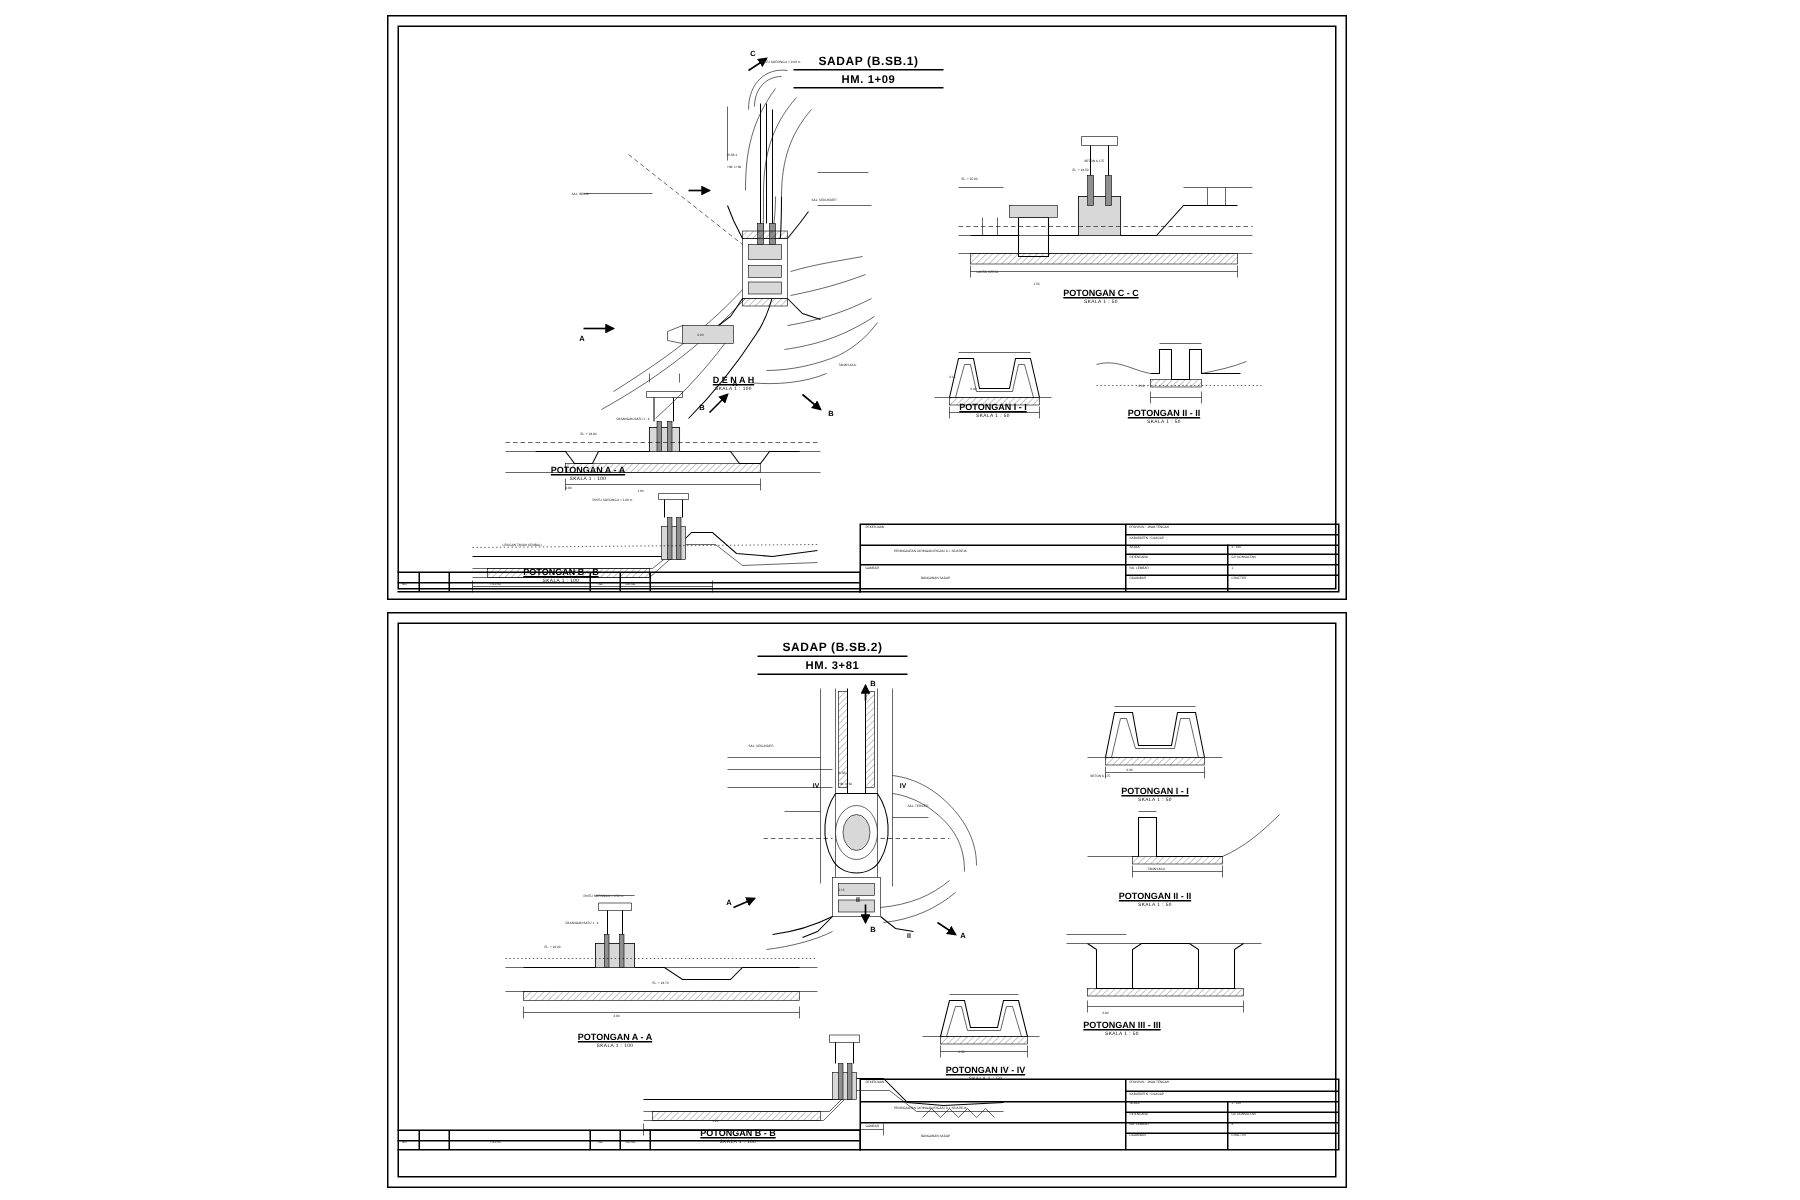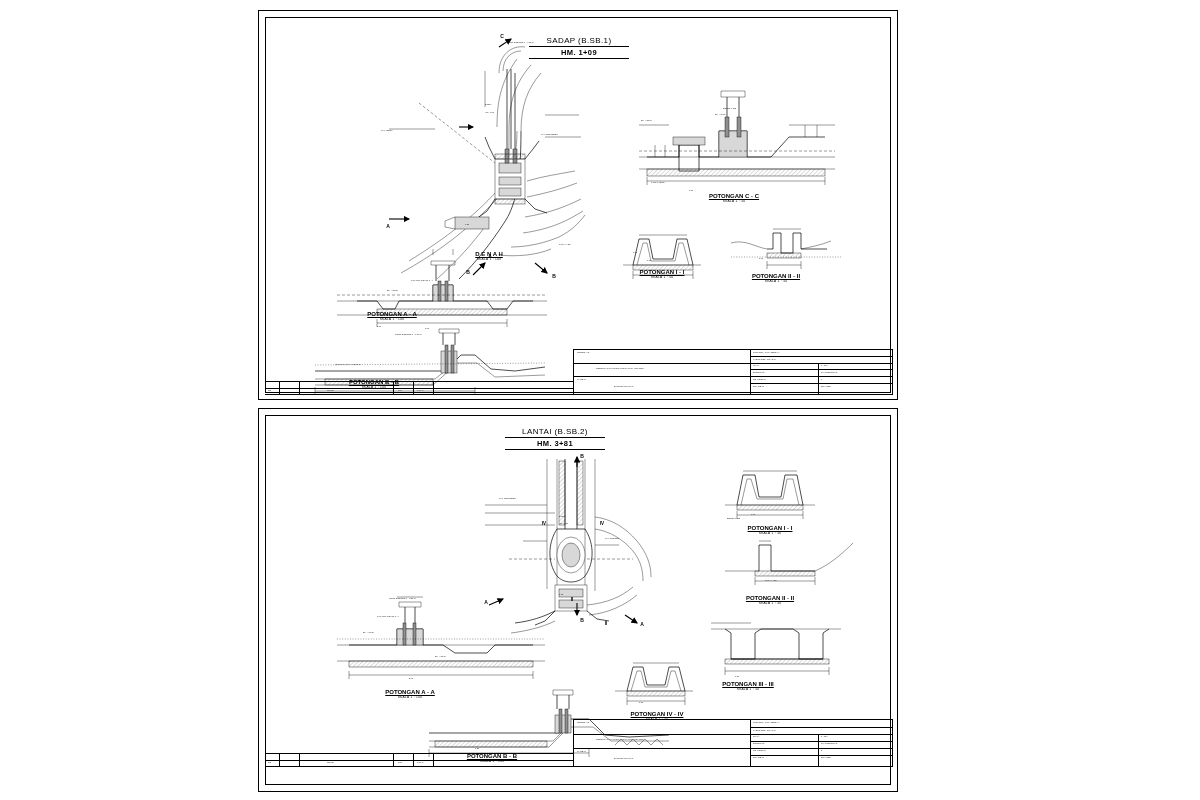--- a/index.html
+++ b/index.html
@@ -2,21 +2,21 @@
 <html><head>
 <meta charset="utf-8">
 <style>
   html,body{margin:0;padding:0;background:#ffffff;}
   body{width:1200px;height:800px;position:relative;font-family:"Liberation Sans",sans-serif;color:#000;overflow:hidden;}
   .sheet{position:absolute;border:1px solid #000;background:#fff;}
   .sheet-inner{position:absolute;border:1px solid #000;}
   .title-block{position:absolute;border:1px solid #000;}
   .tb-line{position:absolute;background:#000;}
   .ttl{position:absolute;text-align:center;letter-spacing:.4px;}
-  .ttl .t1{font-size:8px;font-weight:normal;}
+  .ttl .t1{font-size:8px;font-weight:bold;}
   .ttl .t2{font-size:7.5px;font-weight:bold;}
   .ttl .rule{height:1px;background:#000;margin:1px auto 1px auto;}
   .cap{position:absolute;text-align:center;font-size:6px;font-weight:bold;white-space:nowrap;}
   .cap u{text-decoration:underline;}
   .cap .sub{display:block;font-size:3.2px;font-weight:normal;text-decoration:none;letter-spacing:.3px;}
   .nano{position:absolute;font-size:2.1px;color:#222;white-space:nowrap;line-height:1.2;}
   svg{position:absolute;top:0;left:0;overflow:visible;}
   .dw{stroke:#000;fill:none;}
   .thin{stroke-width:.4;}
   .med{stroke-width:.7;}
@@ -301,21 +301,21 @@
     <div class="nano" style="left:62px;top:7px;">REVISI</div>
     <div class="nano" style="left:133px;top:7px;">TGL</div>
     <div class="nano" style="left:152px;top:7px;">PARAF</div>
   </div>
 </div>
 
 <div class="sheet" style="left:258px;top:408px;width:638px;height:382px;">
   <div class="sheet-inner" style="left:6px;top:6px;right:6px;bottom:6px;"></div>
 
   <div class="ttl" style="left:236px;top:18px;width:120px;">
-    <div class="t1">LANTAI  (B.SB.2)</div>
+    <div class="t1">SADAP  (B.SB.2)</div>
     <div class="rule" style="width:100px;"></div>
     <div class="t2">HM.  3+81</div>
     <div class="rule" style="width:100px;"></div>
   </div>
 
   <svg width="638" height="382">
 
     <g class="dw">
 
       <line class="thin" x1="288" y1="50" x2="288" y2="180"></line>

